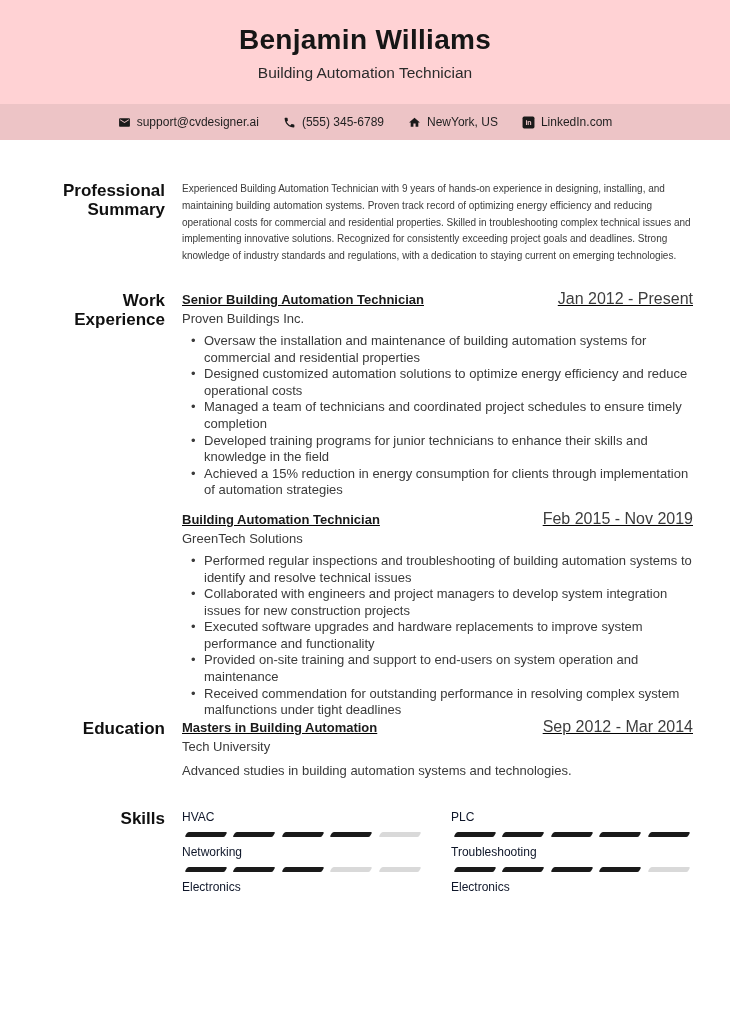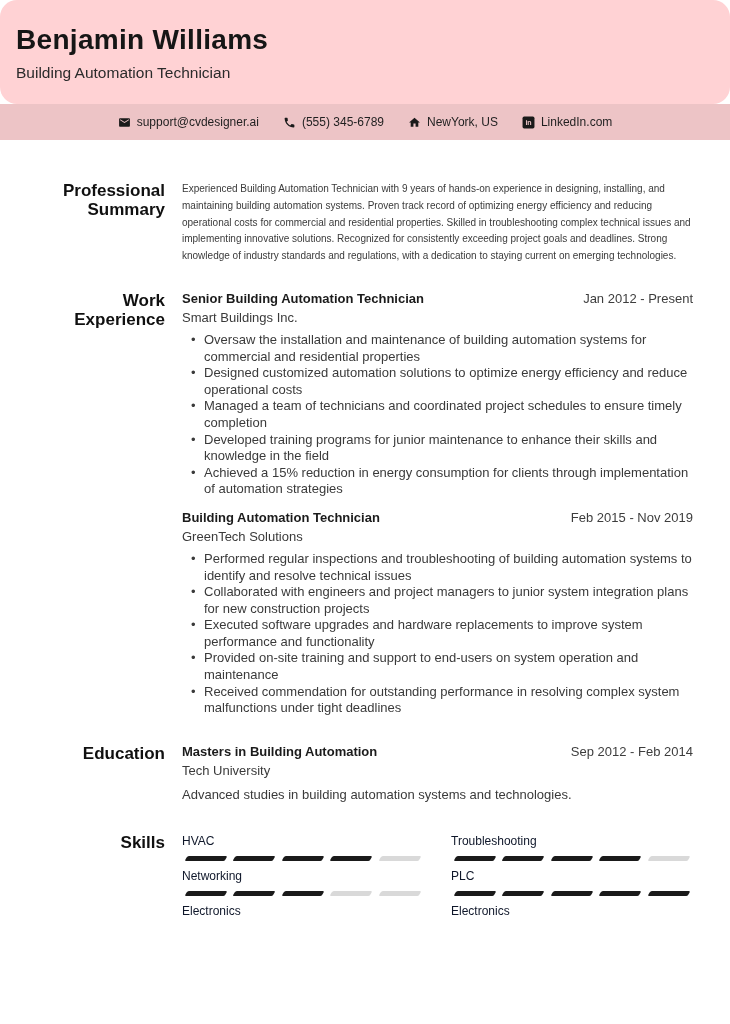--- a/index.html
+++ b/index.html
@@ -9,23 +9,22 @@
   .page {
     width: 730px; height: 1024px;
     background: #ffffff;
     overflow: hidden;
     margin: 0 auto;
   }
 
   
   .header {
     background: var(--header-bg, #ffd2d4);
-    text-align: left;
+    text-align: center;
     padding: 23px 16px 22px;
-    border-radius: 17px;
   }
   .header h1 {
     margin: 0;
     font-size: 28px;
     line-height: 34px;
     font-weight: 700;
     color: #161616;
     letter-spacing: .3px;
   }
   .header .subtitle {
@@ -58,39 +57,40 @@
   }
   .sec-heading {
     margin: 0;
     font-size: 17px;
     line-height: 19px;
     font-weight: 700;
     color: #101010;
     text-align: right;
   }
   .sec-experience { margin-top: 26px; }
-  .sec-education  { margin-top: 27px; }
+  .sec-education  { }
   .sec-skills     { margin-top: 30px; }
 
   
   .summary-text {
     margin: 0;
     font-size: 10px;
     line-height: 16.8px;
     color: #3a3a3a;
   }
 
   
   .entry-head {
     display: flex;
     justify-content: space-between;
     align-items: baseline;
+    text-decoration: underline;
   }
   .entry-title { font-size: 13px; font-weight: 700; color: #1b1b1b; line-height: 16px; }
-  .entry-date  { font-size: 13px; color: #3d3d3d; white-space: nowrap; line-height: 15px; }
+  .entry-date  { font-size: 16px; color: #3d3d3d; white-space: nowrap; line-height: 15px; }
   .entry-sub   { font-size: 13px; color: #3a3a3a; margin-top: 3px; line-height: 16px; }
 
   .bullets { margin: 6px 0 0; padding: 0; list-style: none; }
   .bullets li {
     position: relative;
     padding-left: 22px;
     font-size: 13px;
     line-height: 16.6px;
     color: #3a3a3a;
   }
@@ -176,54 +176,54 @@
     </section>
 
     <section class="row sec-experience">
       <h2 class="sec-heading">Work Experience</h2>
       <div class="sec-body" id="jobs-container">
   <div class="job">
     <div class="entry-head">
       <span class="entry-title">Senior Building Automation Technician</span>
       <span class="entry-date">Jan 2012 - Present</span>
     </div>
-    <div class="entry-sub">Smart Buildings Inc.</div>
+    <div class="entry-sub">Proven Buildings Inc.</div>
     <ul class="bullets">
               <li>Oversaw the installation and maintenance of building automation systems for commercial and residential properties</li>
               <li>Designed customized automation solutions to optimize energy efficiency and reduce operational costs</li>
               <li>Managed a team of technicians and coordinated project schedules to ensure timely completion</li>
-              <li>Developed training programs for junior maintenance to enhance their skills and knowledge in the field</li>
+              <li>Developed training programs for junior technicians to enhance their skills and knowledge in the field</li>
               <li>Achieved a 15% reduction in energy consumption for clients through implementation of automation strategies</li>
             </ul>
   </div>
 
   <div class="job">
     <div class="entry-head">
       <span class="entry-title">Building Automation Technician</span>
       <span class="entry-date">Feb 2015 - Nov 2019</span>
     </div>
     <div class="entry-sub">GreenTech Solutions</div>
     <ul class="bullets">
               <li>Performed regular inspections and troubleshooting of building automation systems to identify and resolve technical issues</li>
-              <li>Collaborated with engineers and project managers to junior system integration plans for new construction projects</li>
+              <li>Collaborated with engineers and project managers to develop system integration issues for new construction projects</li>
               <li>Executed software upgrades and hardware replacements to improve system performance and functionality</li>
               <li>Provided on-site training and support to end-users on system operation and maintenance</li>
               <li>Received commendation for outstanding performance in resolving complex system malfunctions under tight deadlines</li>
             </ul>
   </div>
 </div>
     </section>
 
     <section class="row sec-education">
       <h2 class="sec-heading">Education</h2>
       <div class="sec-body" id="edu-container">
   <div class="degree">
     <div class="entry-head">
       <span class="entry-title">Masters in Building Automation</span>
-      <span class="entry-date">Sep 2012 - Feb 2014</span>
+      <span class="entry-date">Sep 2012 - Mar 2014</span>
     </div>
     <div class="entry-sub">Tech University</div>
     <p class="degree-desc">Advanced studies in building automation systems and technologies.</p>
   </div>
 
 </div>
     </section>
 
     <section class="row sec-skills">
       <h2 class="sec-heading">Skills</h2>
@@ -249,42 +249,42 @@
               <span class="seg empty"></span>
             </div>
   </div>
 
   <div class="skill">
     <div class="skill-name">Electronics</div>
 
   </div>
 
   <div class="skill">
+    <div class="skill-name">PLC</div>
+    <div class="skill-bar">
+              <span class="seg filled"></span>
+              <span class="seg filled"></span>
+              <span class="seg filled"></span>
+              <span class="seg filled"></span>
+              <span class="seg filled"></span>
+            </div>
+  </div>
+
+  <div class="skill">
     <div class="skill-name">Troubleshooting</div>
     <div class="skill-bar">
               <span class="seg filled"></span>
               <span class="seg filled"></span>
               <span class="seg filled"></span>
               <span class="seg filled"></span>
               <span class="seg empty"></span>
             </div>
   </div>
 
   <div class="skill">
-    <div class="skill-name">PLC</div>
-    <div class="skill-bar">
-              <span class="seg filled"></span>
-              <span class="seg filled"></span>
-              <span class="seg filled"></span>
-              <span class="seg filled"></span>
-              <span class="seg filled"></span>
-            </div>
-  </div>
-
-  <div class="skill">
     <div class="skill-name">Electronics</div>
 
   </div>
 </div>
     </section>
 
   </main>
 </div>
 
 </body></html>

